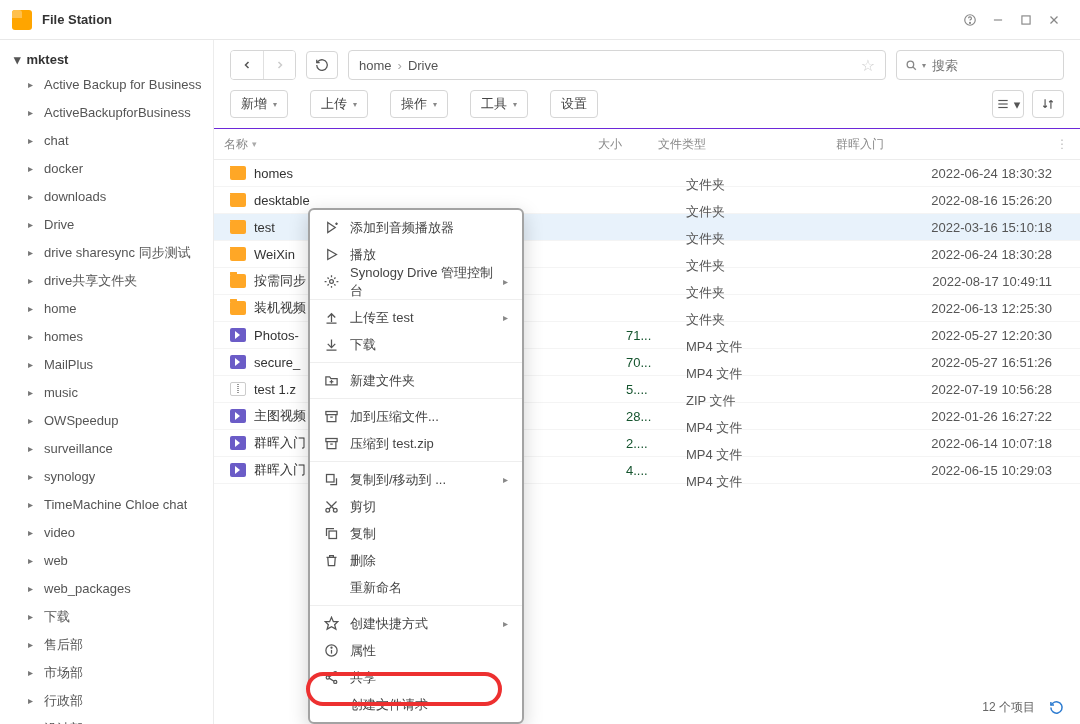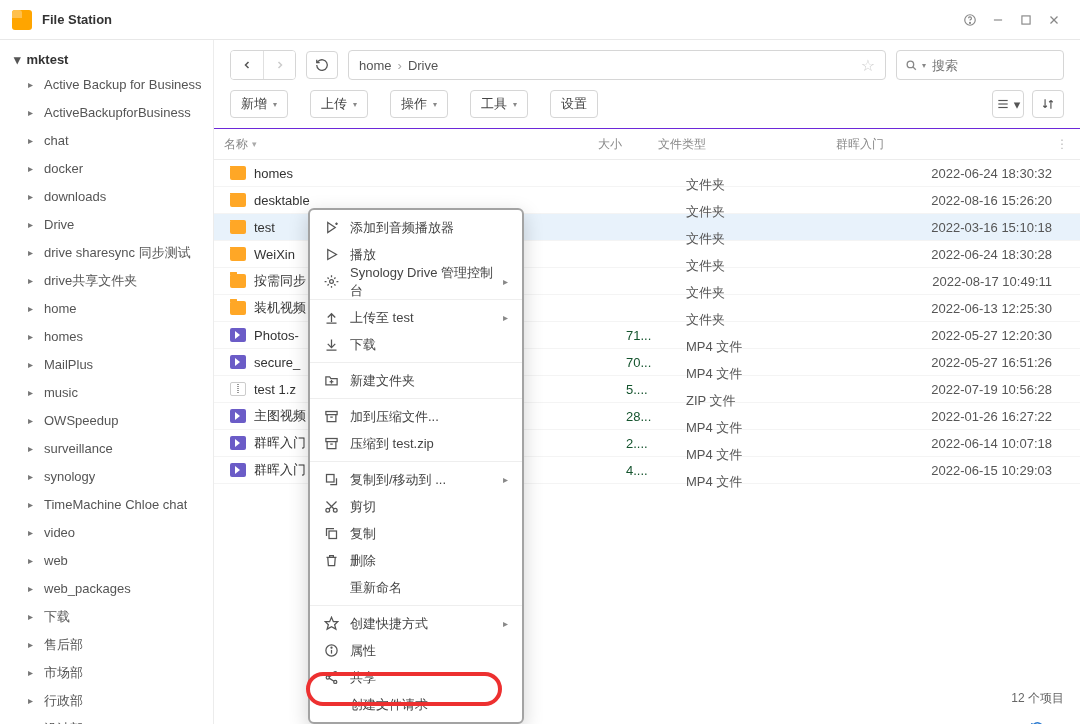--- a/index.html
+++ b/index.html
@@ -74,21 +74,21 @@
 
 .ctx-menu { position: absolute; top: 208px; left: 308px; width: 216px; background: #fff; border: 2px solid #a3a3a3; border-radius: 6px; box-shadow: 0 6px 20px rgba(0,0,0,0.18); padding: 4px 0; z-index: 50; }
 .ctx-item { display: flex; align-items: center; height: 27px; padding: 0 14px; cursor: pointer; color: #444; position: relative; }
 .ctx-item .cicon { width: 20px; display: flex; align-items: center; justify-content: flex-start; color: #555; }
 .ctx-item .clabel { flex: 1; margin-left: 6px; }
 .ctx-item .sub-arrow { font-size: 10px; color: #888; }
 .ctx-sep { height: 1px; background: #eee; margin: 4px 0; }
 .ctx-highlight { position: absolute; left: 306px; top: 672px; width: 196px; height: 34px; border: 4px solid #ed3030; border-radius: 18px; pointer-events: none; z-index: 60; }
 
 
-.footer { position: absolute; bottom: 0; right: 0; height: 34px; display: flex; align-items: center; gap: 14px; padding: 0 16px; font-size: 12px; color: #666; background: #fff; flex-direction: column; }
+.footer { position: absolute; bottom: 0; right: 0; height: 34px; display: flex; align-items: center; gap: 14px; padding: 0 16px; font-size: 12px; color: #666; background: #fff; }
 .footer .refresh { color: #2f7dd1; cursor: pointer; }
 
 svg { display: block; }
 </style>
 </head>
 <body>
 
 <div class="titlebar">
   <div class="app-icon"></div>
   <div class="title">File Station</div>

